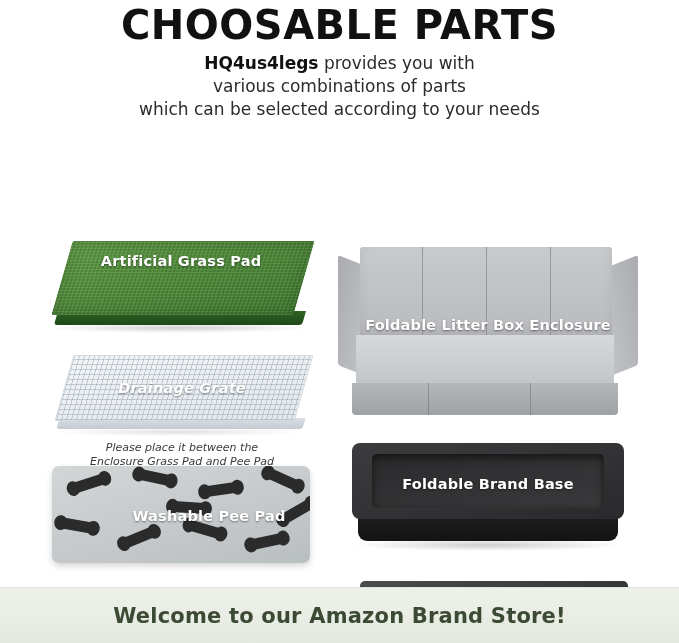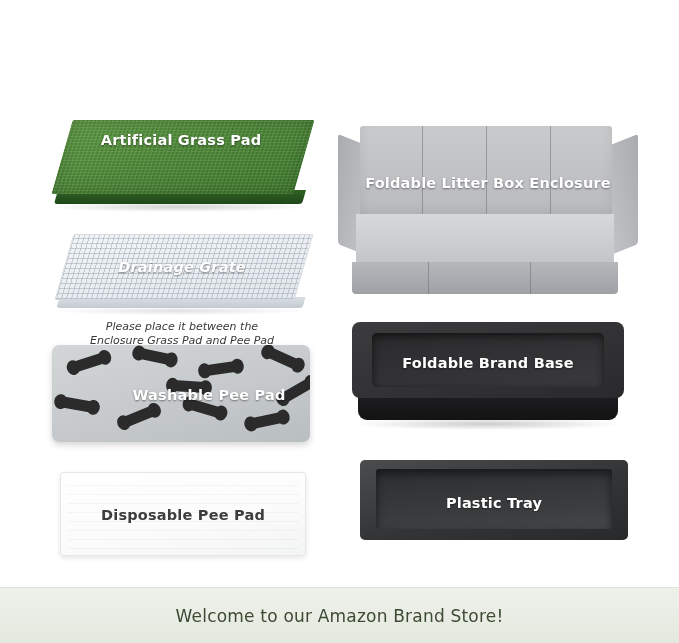--- a/index.html
+++ b/index.html
@@ -310,31 +310,41 @@
     width: 679px;
     height: 55px;
     background: linear-gradient(180deg, #eef1ea 0%, #e4e9df 100%);
     border-top: 1px solid #dfe4d9;
     display: flex;
     align-items: center;
     justify-content: center;
   }
   .footer-text {
     font-family: "DejaVu Sans", sans-serif;
-    font-weight: normal;
-    font-size: 17px;
+    font-weight: bold;
+    font-size: 21px;
     color: #3c4a33;
     letter-spacing: 0.2px;
   }
 </style>
 </head>
 <body>
 
 <div class="page">
 
+  <div class="header">
+    <h1 class="title">CHOOSABLE PARTS</h1>
+    <div class="subtitle">
+      <div>
+        <span class="brand">HQ4us4legs</span><span> provides you with</span>
+      </div>
+      <div>various combinations of parts</div>
+      <div>which can be selected according to your needs</div>
+    </div>
+  </div>
 
   <div class="content">
 
     <div class="item grass-wrap">
       <div class="grass-shadow"></div>
       <div class="grass-side"></div>
       <div class="grass-top">
         <div class="grass-texture"></div>
       </div>
       <div class="label" style="top: 12px;">Artificial Grass Pad</div>
@@ -380,21 +390,21 @@
       <div class="enc-back">
         <div class="enc-back-seam" style="left: 62px;"></div>
         <div class="enc-back-seam" style="left: 126px;"></div>
         <div class="enc-back-seam" style="left: 190px;"></div>
       </div>
       <div class="enc-floor"></div>
       <div class="enc-front">
         <div class="enc-front-seam" style="left: 76px;"></div>
         <div class="enc-front-seam" style="left: 178px;"></div>
       </div>
-      <div class="label" style="top: 57px; width: 300px;">Foldable Litter Box Enclosure</div>
+      <div class="label" style="top: 78px; width: 300px;">Foldable Litter Box Enclosure</div>
     </div>
 
     <div class="item liner-wrap">
       <div class="liner-shadow"></div>
       <div class="liner-front"></div>
       <div class="liner-rim">
         <div class="liner-inner"></div>
       </div>
       <div class="label" style="top: 33px; width: 272px;">Foldable Brand Base</div>
     </div>

